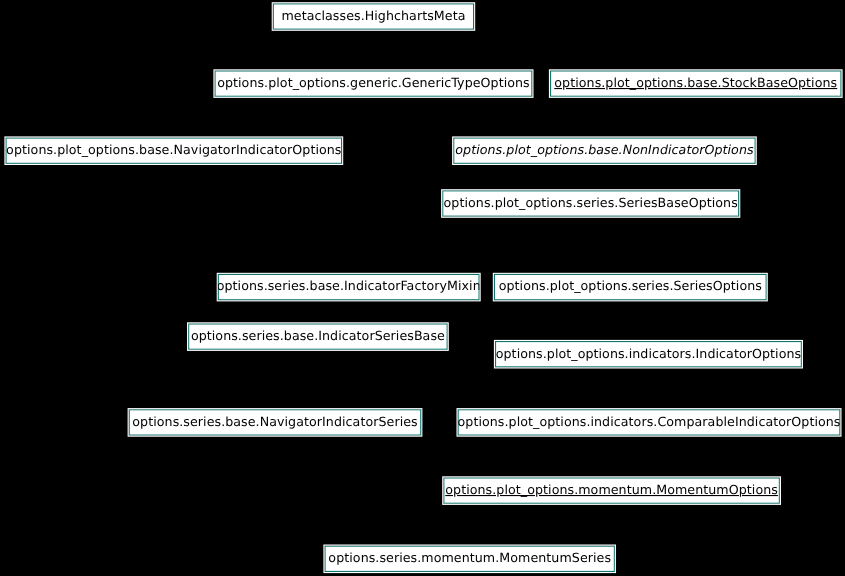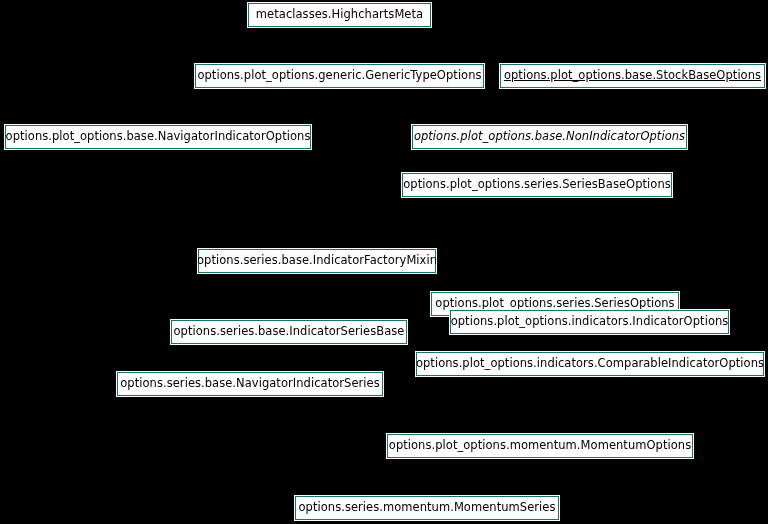--- a/index.html
+++ b/index.html
@@ -81,35 +81,35 @@
       </div>
       <div class="node" style="left: 412px; top: 125px; width: 275px; font-style: italic;">
         <span class="node-label">options.plot_options.base.NonIndicatorOptions</span>
       </div>
       <div class="node" style="left: 402px; top: 173px; width: 270px;">
         <span class="node-label">options.plot_options.series.SeriesBaseOptions</span>
       </div>
       <div class="node" style="left: 166px; top: 249px; width: 238px; margin-left: 32px;">
         <span class="node-label">options.series.base.IndicatorFactoryMixin</span>
       </div>
-      <div class="node" style="left: 431px; top: 249px; width: 248px; margin-top: 43px;">
+      <div class="node" style="left: 449px; top: 249px; width: 248px;">
         <span class="node-label">options.plot_options.series.SeriesOptions</span>
       </div>
-      <div class="node" style="left: 171px; top: 320px; width: 236px; justify-content: center;">
+      <div class="node" style="left: 171px; top: 294px; width: 236px; justify-content: center;">
         <span class="node-label">options.series.base.IndicatorSeriesBase</span>
       </div>
       <div class="node" style="left: 450px; top: 310px; width: 279px;">
         <span class="node-label">options.plot_options.indicators.IndicatorOptions</span>
       </div>
       <div class="node" style="left: 117px; top: 372px; width: 266px;">
         <span class="node-label">options.series.base.NavigatorIndicatorSeries</span>
       </div>
-      <div class="node" style="left: 416px; top: 352px; width: 348px;">
+      <div class="node" style="left: 416px; top: 372px; width: 348px;">
         <span class="node-label">options.plot_options.indicators.ComparableIndicatorOptions</span>
       </div>
-      <div class="node" style="left: 387px; top: 434px; width: 306px;">
+      <div class="node" style="left: 403px; top: 434px; width: 306px; text-decoration: underline;">
         <span class="node-label">options.plot_options.momentum.MomentumOptions</span>
       </div>
       <div class="node" style="left: 295px; top: 496px; width: 264px; align-items: center;">
         <span class="node-label">options.series.momentum.MomentumSeries</span>
       </div>
     </div>
 </div>
 
 </body></html>

